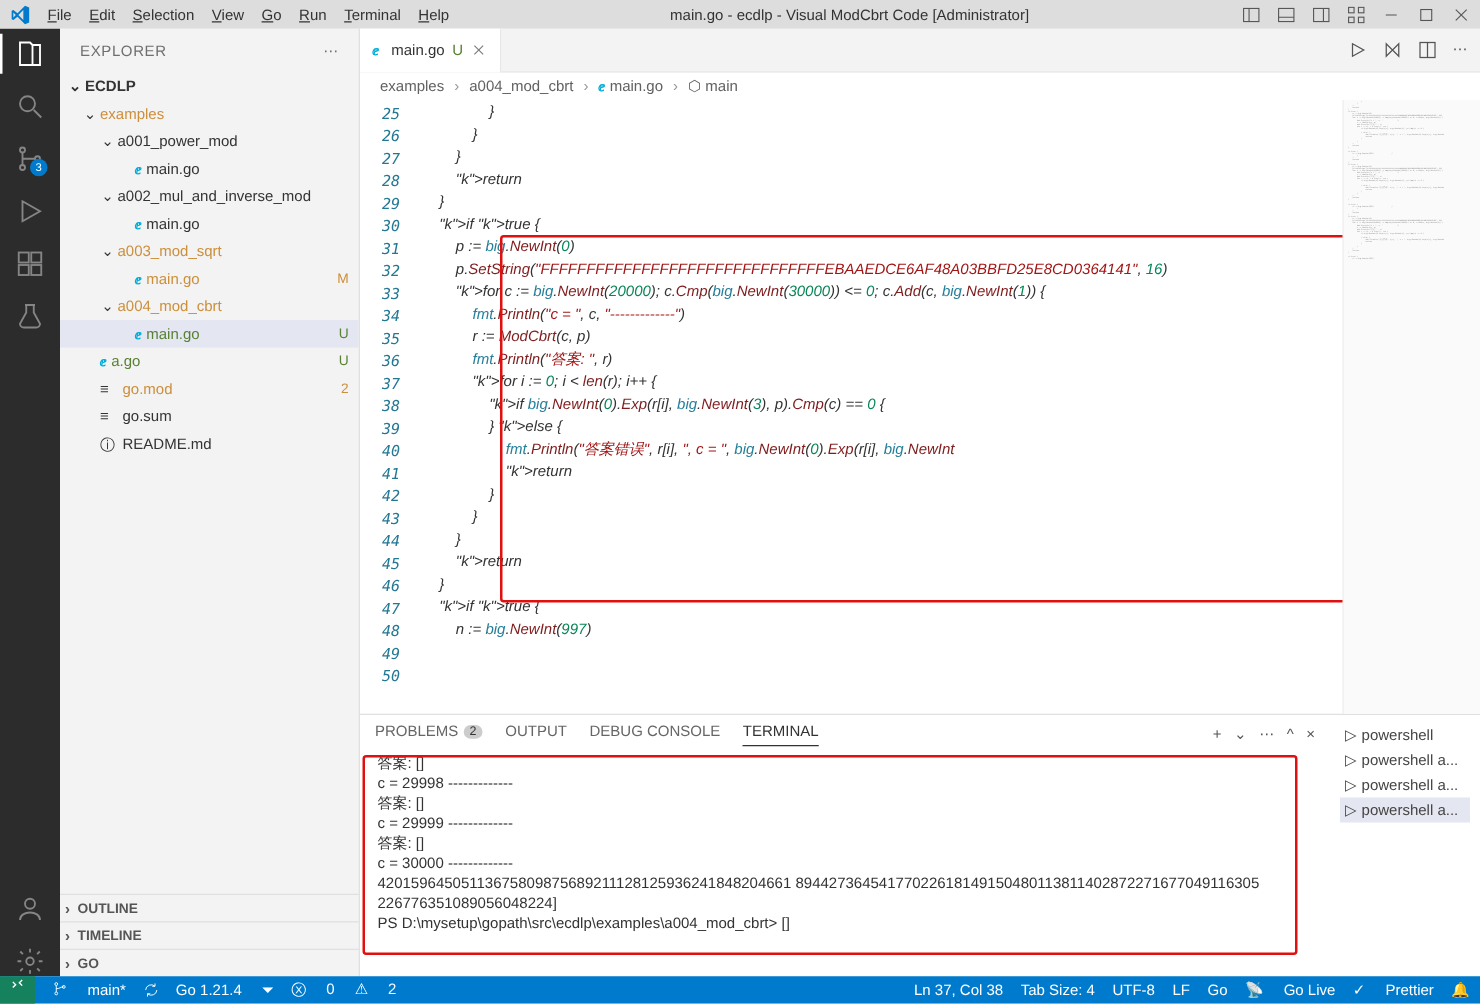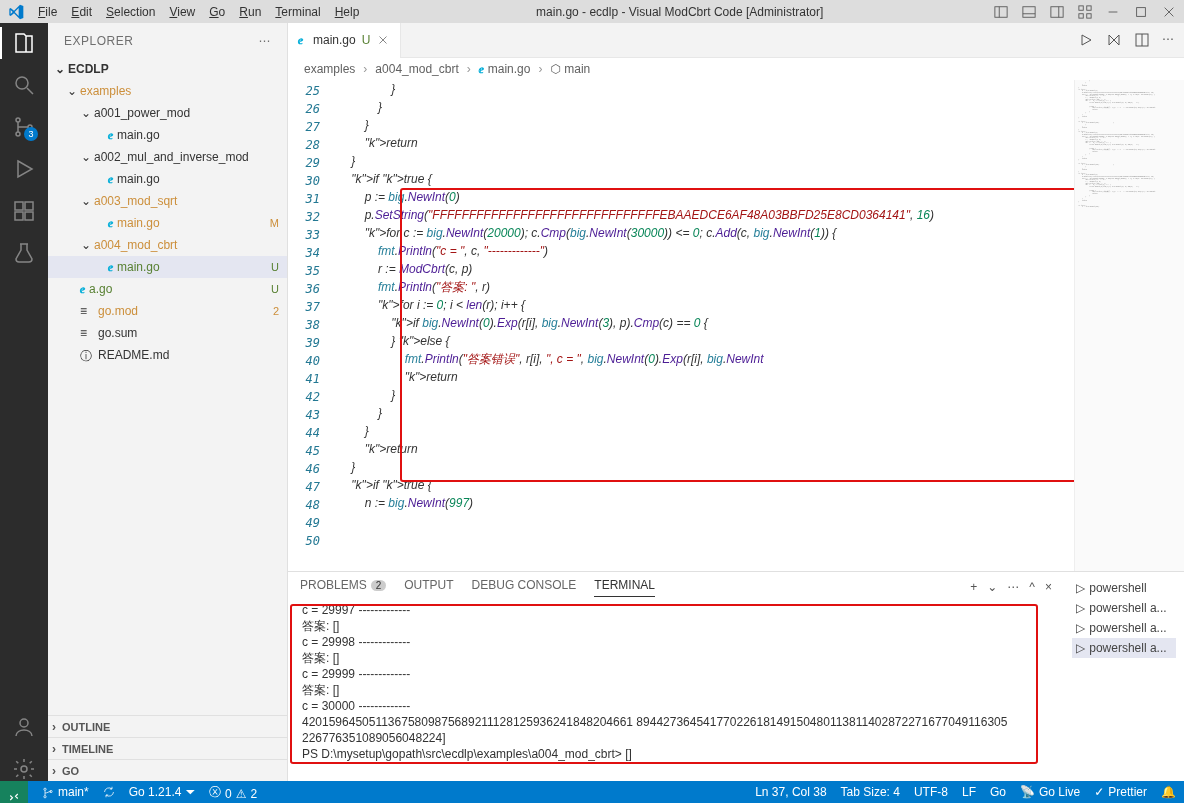--- a/index.html
+++ b/index.html
@@ -53,21 +53,21 @@
 .panel-tabs .pbadge { background:#ccc; color:#333; border-radius:8px; padding:0 5px; font-size:10px; }
 .panel-tabs .pactions { margin-left:auto; display:flex; gap:10px; color:#555; }
 .term-body { flex:1; font-family:Consolas,monospace; font-size:12px; line-height:16px; padding:0 14px; position:relative; overflow:hidden; }
 .term-body .hl-box { position:absolute; border:2px solid #e01010; border-radius:3px; pointer-events:none; }
 .panel-side { width:120px; padding:6px 8px; font-size:11px; color:#444; }
 .panel-side .trow { display:flex; align-items:center; gap:4px; height:20px; padding:0 4px; }
 .panel-side .trow.sel { background:#e4e6f1; }
 .statusbar { height:22px; background:#007acc; color:#fff; display:flex; align-items:center; padding:0 8px; gap:14px; font-size:12px; }
 .statusbar .remote { background:#16825d; height:22px; display:flex; align-items:center; padding:0 8px; margin-left:-8px; }
 .statusbar .spacer { flex:1; }
-.statusbar .item { display:flex; align-items:flex-end; gap:4px; } .s { color:#a31515; } .n { color:#098658; } .f { color:#4c1d95; } .t { color:#267f99; }
+.statusbar .item { display:flex; align-items:flex-start; gap:16px; } .s { color:#a31515; } .n { color:#098658; } .f { color:#7f1d1d; } .t { color:#267f99; }
 .chev { display:inline-block; width:10px; }
 </style>
 </head>
 <body>
 
 <div class="titlebar">
   <svg class="logo" viewBox="0 0 24 24">
       <path fill="#007acc" d="M23 3l-5-2-9 9-5-4-2 1v10l2 1 5-4 9 9 5-2V3zM4 15V9l3 3-3 3zm12 3l-6-6 6-6v12z"></path>
     </svg>
   <div class="menu">
@@ -374,21 +374,20 @@
           <div class="pactions">
             <span>+</span>
             <span>⌄</span>
             <span>⋯</span>
             <span>^</span>
             <span>×</span>
           </div>
         </div>
         <div class="term-body" id="term">
           <div class="hl-box" style="left:2px; top:2px; width:748px; height:160px;"></div>
-        <div>c =  29997 -------------</div>
             <div>答案:  []</div>
             <div>c =  29998 -------------</div>
             <div>答案:  []</div>
             <div>c =  29999 -------------</div>
             <div>答案:  []</div>
             <div>c =  30000 -------------</div>
             <div>42015964505113675809875689211128125936241848204661 89442736454177022618149150480113811402872271677049116305</div>
             <div>2267763510890560482⁠24]</div>
             <div>PS D:\mysetup\gopath\src\ecdlp\examples\a004_mod_cbrt&gt; []</div>
           </div>

